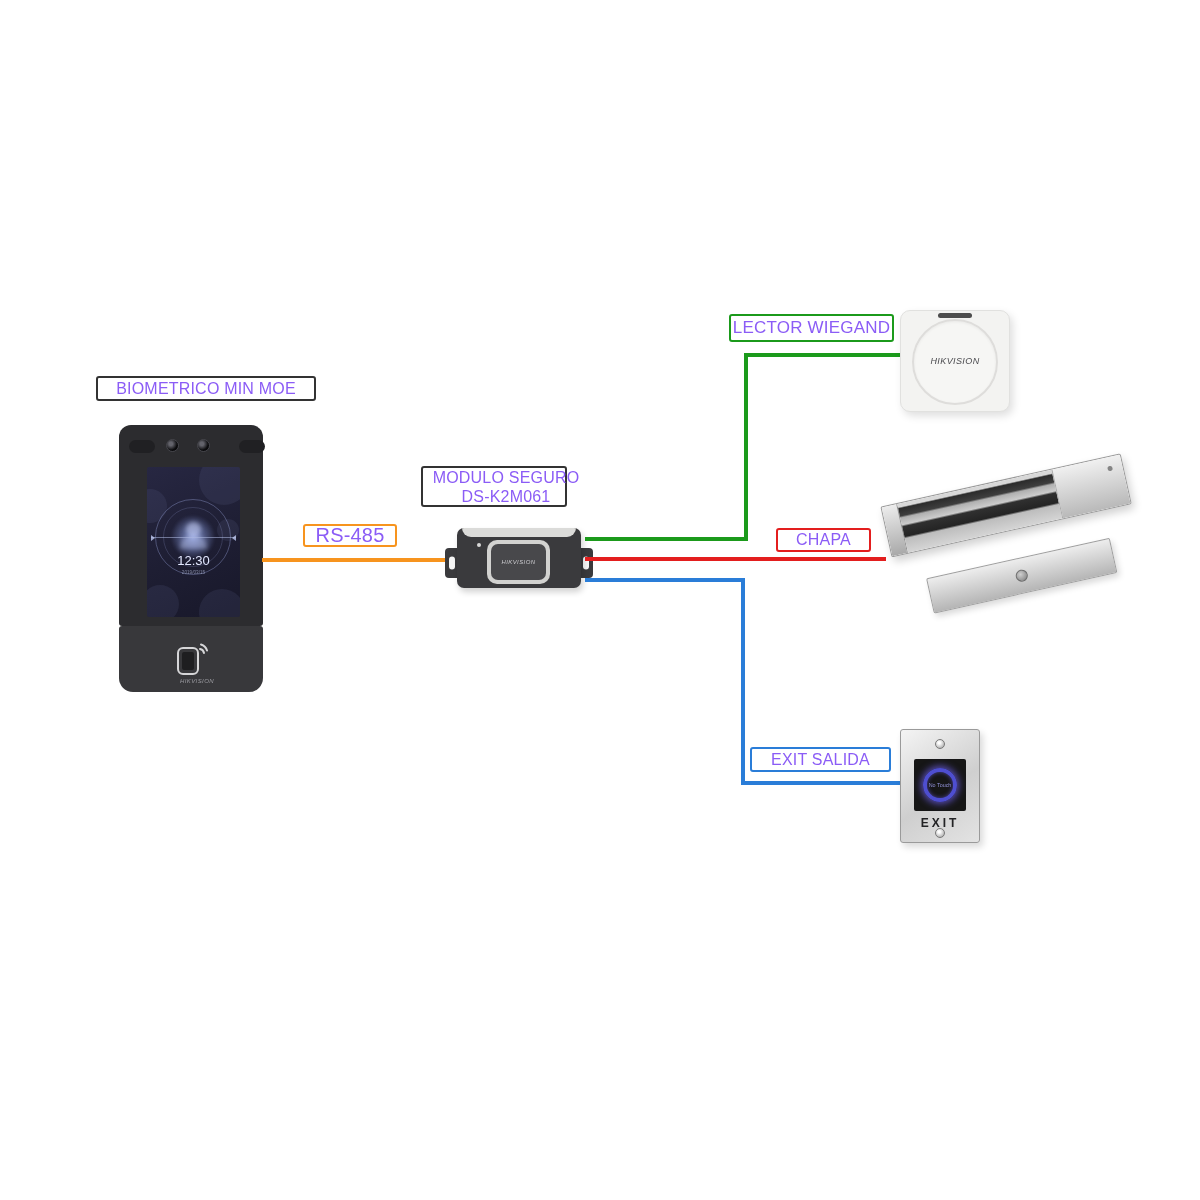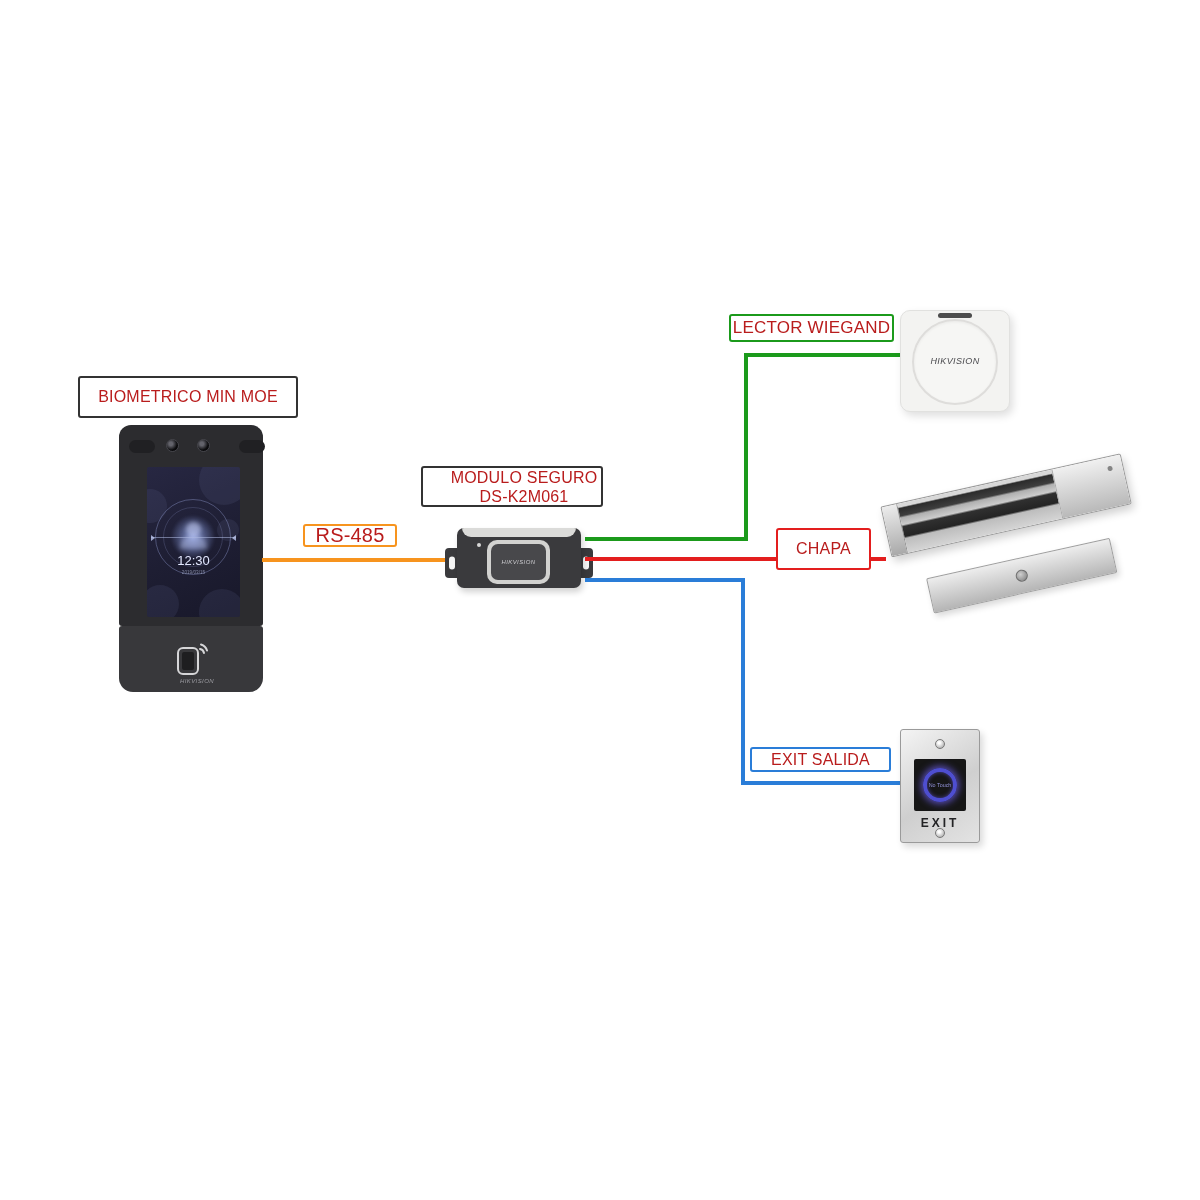--- a/index.html
+++ b/index.html
@@ -3,21 +3,21 @@
 <meta charset="utf-8">
 <style>
   * { margin:0; padding:0; box-sizing:border-box; }
   html,body { width:1200px; height:1200px; background:#ffffff;
     font-family:"Liberation Sans", sans-serif; }
   .canvas { position:relative; width:1200px; height:1200px; background:#fff; overflow:hidden; }
 
   
   .lbl { position:absolute; display:flex; align-items:center; justify-content:center;
          background:#fff; border:2px solid #333; border-radius:3px;
-         font-size:16px; color:#b91c1c; letter-spacing:.2px; white-space:nowrap; }
+         font-size:16px; color:#8b5cf6; letter-spacing:.2px; white-space:nowrap; }
   .lbl.two { flex-direction:column; line-height:19px; }
 
   
   .wire { position:absolute; }
 
   
   .bio { position:absolute; left:119px; top:425px; width:156px; height:267px; }
   .bio-top { position:absolute; left:0; top:0; width:144px; height:201px;
              background:#2c2c2f; border-radius:12px 12px 3px 3px; }
   .bio-bot { position:absolute; left:0; top:201px; width:144px; height:66px;
@@ -138,21 +138,21 @@
   .exit-touch { position:absolute; left:0; top:50%; transform:translateY(-50%) scale(.9);
                 width:100%; text-align:center; font-size:6px; color:#9191d8; }
   .exit-word { position:absolute; left:0; top:86px; width:100%; text-align:center;
                font-size:12px; font-weight:bold; letter-spacing:3px; color:#232325; }
 </style>
 </head>
 <body>
 
 <div class="canvas">
 
-  <div class="lbl" style="left:78px; top:376px; width:220px; height:42px;">BIOMETRICO MIN MOE</div>
+  <div class="lbl" style="left:96px; top:376px; width:220px; height:25px;">BIOMETRICO MIN MOE</div>
 
   <div class="bio">
     <div class="bio-top"></div>
     <div class="bio-bot"></div>
     <div class="slot sl-left"></div>
     <div class="slot sl-right"></div>
     <div class="lens l1"></div>
     <div class="lens l2"></div>
 
     <div class="screen">
@@ -178,21 +178,21 @@
       <rect x="6" y="10" width="12" height="18" rx="2" fill="#1e1e20"></rect>
       <path d="M24 7 a5 5 0 0 1 4 4" fill="none" stroke="#d6d6d8" stroke-width="2" stroke-linecap="round"></path>
       <path d="M25 2.5 a9 9 0 0 1 6 6" fill="none" stroke="#d6d6d8" stroke-width="2" stroke-linecap="round"></path>
     </svg>
     <div class="bio-brand brandtxt">HIKVISION</div>
   </div>
 
   <div class="wire" style="left: 262px; top: 558px; width: 188px; height: 4px; background-color: rgb(247, 148, 30);"></div>
   <div class="lbl" style="left: 303px; top: 524px; width: 94px; height: 23px; font-size: 20px; border-color: rgb(247, 148, 30);">RS-485</div>
 
-  <div class="lbl two" style="left:421px; top:466px; width:182px; height:41px;padding-left:24px;">
+  <div class="lbl two" style="left:421px; top:466px; width:146px; height:41px;padding-left:24px;">
     <div>MODULO SEGURO</div>
     <div>DS-K2M061</div>
   </div>
 
   <div class="mod">
     <div class="mod-ear e-l">
       <div class="mod-hole"></div>
     </div>
     <div class="mod-ear e-r">
       <div class="mod-hole"></div>
@@ -205,21 +205,21 @@
       <div class="mod-led"></div>
     </div>
   </div>
 
   <div class="wire" style="left: 585px; top: 537px; width: 163px; height: 4px; background-color: rgb(27, 154, 27);"></div>
   <div class="wire" style="left: 744px; top: 353px; width: 4px; height: 188px; background-color: rgb(27, 154, 27);"></div>
   <div class="wire" style="left: 744px; top: 353px; width: 156px; height: 4px; background-color: rgb(27, 154, 27);"></div>
   <div class="lbl" style="left: 729px; top: 314px; width: 165px; height: 28px; font-size: 17px; border-color: rgb(27, 154, 27);">LECTOR WIEGAND</div>
 
   <div class="wire" style="left: 585px; top: 557px; width: 301px; height: 4px; background-color: rgb(227, 30, 30);"></div>
-  <div class="lbl" style="left: 776px; top: 528px; width: 95px; height: 42px; border-color: rgb(227, 30, 30);">CHAPA</div>
+  <div class="lbl" style="left: 776px; top: 528px; width: 95px; height: 24px; border-color: rgb(227, 30, 30);">CHAPA</div>
 
   <div class="wire" style="left: 585px; top: 578px; width: 160px; height: 4px; background-color: rgb(42, 125, 216);"></div>
   <div class="wire" style="left: 741px; top: 578px; width: 4px; height: 207px; background-color: rgb(42, 125, 216);"></div>
   <div class="wire" style="left: 741px; top: 781px; width: 159px; height: 4px; background-color: rgb(42, 125, 216);"></div>
   <div class="lbl" style="left: 750px; top: 747px; width: 141px; height: 25px; border-color: rgb(42, 125, 216);">EXIT SALIDA</div>
 
   <div class="reader">
     <div class="reader-notch"></div>
     <div class="reader-circle"></div>
     <div class="reader-brand brandtxt">HIKVISION</div>

